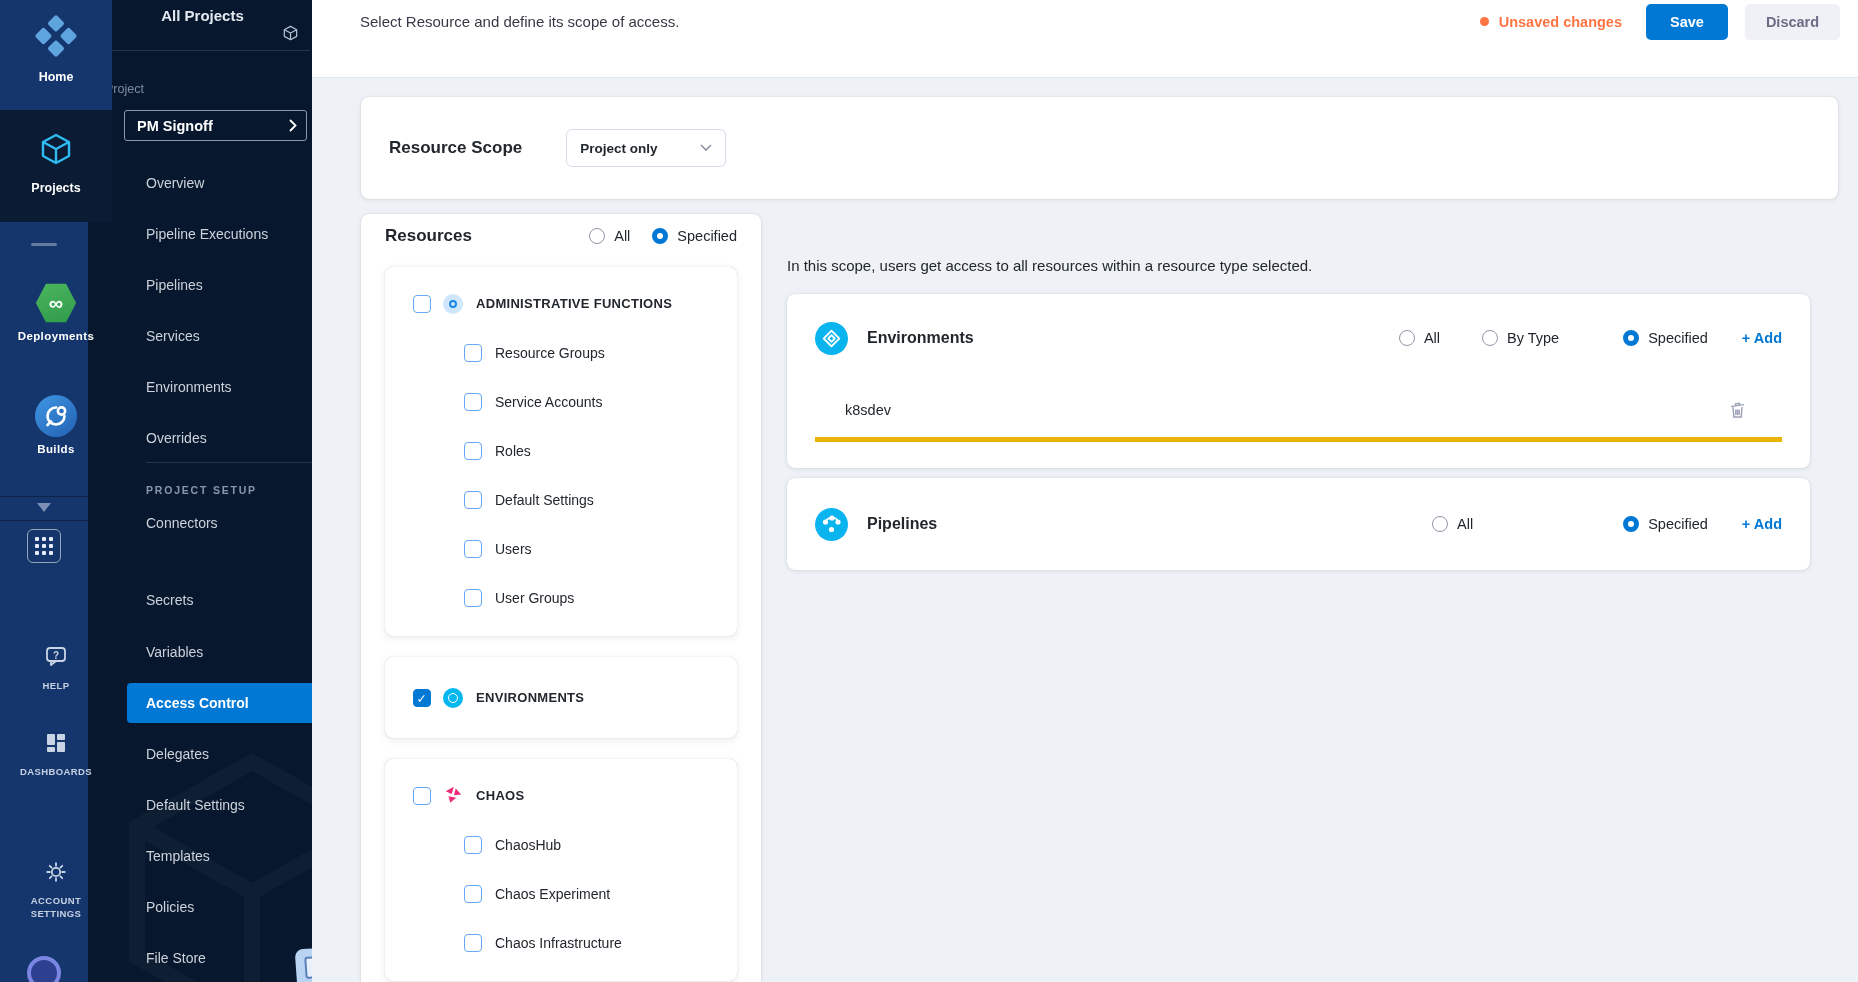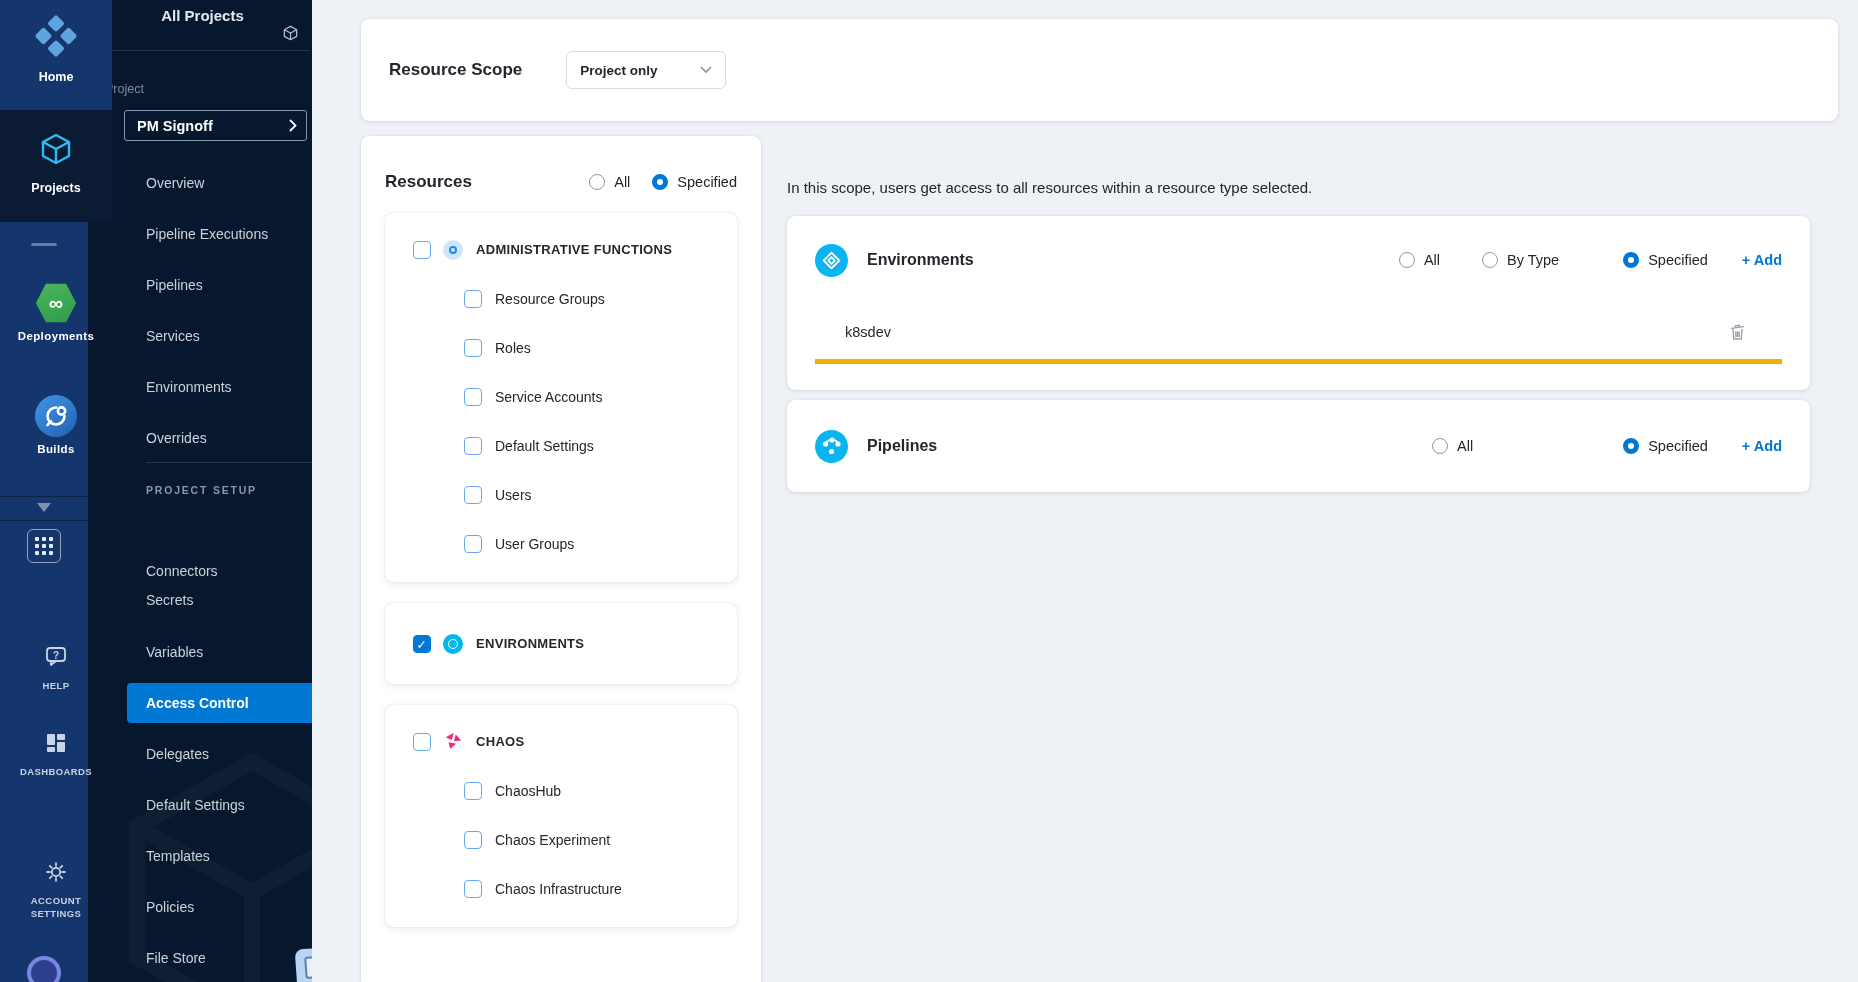--- a/index.html
+++ b/index.html
@@ -55,21 +55,21 @@
 
   .content { flex:1; min-height:0; padding:19px 20px 0 49px; display:flex; flex-direction:column; }
   .card { background:#fff; border-radius:8px; box-shadow:0 0 1px rgba(40,41,61,.2), 0 1px 4px rgba(96,97,112,.14); }
   .scope-card { height:102px; display:flex; align-items:center; padding:0 28px; margin-bottom:15px; flex:none; }
   .scope-title { font-size:17px; font-weight:700; }
   .dropdown { margin-left:44px; width:160px; height:38px; border:1px solid #d9dae6; border-radius:6px; display:flex; align-items:center; padding:0 13px; cursor:pointer; background:#fff; }
   .dropdown span { font-size:13.5px; font-weight:600; color:#22272d; flex:1; }
 
   .columns { flex:1; min-height:0; display:flex; }
   .left-panel { width:400px; flex:none; background:#fff; border-radius:8px 8px 0 0; box-shadow:0 0 1px rgba(40,41,61,.2), 0 1px 4px rgba(96,97,112,.14); padding:0 24px; }
-  .res-header { display:flex; align-items:center; padding-top:36px; }
+  .res-header { display:flex; align-items:center; padding-top:12px; }
   .res-title { font-size:17px; font-weight:700; }
   .res-radios { margin-left:auto; display:flex; align-items:center; gap:22px; }
   .radio-opt { display:flex; align-items:flex-end; gap:9px; cursor:pointer; }
   .radio { width:16px; height:16px; border-radius:50%; border:1.5px solid #9297a6; background:#fff; flex:none; }
   .radio.sel { border:5px solid #0278d5; }
   .radio-lbl { font-size:14.5px; color:#22272d; }
 
   .group-card { border-radius:8px; box-shadow:0 0 1px rgba(40,41,61,.26), 0 2px 7px rgba(96,97,112,.13); padding:12px 10px 14px 28px; margin-top:21px; background:#fff; }
   .g-row { display:flex; align-items:center; height:49px; }
   .g-row.child { margin-left:51px; }
@@ -229,35 +229,44 @@
   <div class="menu-item" style="top:163px">Overview</div>
   <div class="menu-item" style="top:214px">Pipeline Executions</div>
   <div class="menu-item" style="top:265px">Pipelines</div>
   <div class="menu-item" style="top:316px">Services</div>
   <div class="menu-item" style="top:367px">Environments</div>
   <div class="menu-item" style="top:418px">Overrides</div>
 
   <div class="sb-div2"></div>
   <div class="sec-title">PROJECT SETUP</div>
 
-  <div class="menu-item" style="top:551px">Connectors</div>
+  <div class="menu-item" style="top:503px">Connectors</div>
   <div class="menu-item" style="top:580px">Secrets</div>
   <div class="menu-item" style="top:632px">Variables</div>
   <div class="active-bar">Access Control</div>
   <div class="menu-item" style="top:734px">Delegates</div>
   <div class="menu-item" style="top:785px">Default Settings</div>
   <div class="menu-item" style="top:836px">Templates</div>
   <div class="menu-item" style="top:887px">Policies</div>
   <div class="menu-item" style="top:938px">File Store</div>
 
   <div class="corner-illu"></div>
 </div>
 
 <div class="main">
 
+  <div class="topbar">
+    <span class="topbar-title">Select Resource and define its scope of access.</span>
+    <span class="unsaved">
+      <span class="dot"></span>
+      <span>Unsaved changes</span>
+    </span>
+    <button class="btn-save">Save</button>
+    <button class="btn-discard">Discard</button>
+  </div>
 
   <div class="content">
 
     <div class="card scope-card">
       <span class="scope-title">Resource Scope</span>
       <div class="dropdown">
         <span>Project only</span>
         <svg width="12" height="8" viewBox="0 0 12 8" fill="none" stroke="#8f95a3" stroke-width="1.7" stroke-linecap="round">
           <path d="M1.5 1.5 L6 6 L10.5 1.5"></path>
         </svg>
@@ -288,25 +297,25 @@
                 <i></i>
               </span>
             <span class="g-name">ADMINISTRATIVE FUNCTIONS</span>
           </div>
           <div class="g-row child">
             <span class="cb"></span>
             <span class="c-name">Resource Groups</span>
           </div>
           <div class="g-row child">
             <span class="cb"></span>
+            <span class="c-name">Service Accounts</span>
+          </div>
+          <div class="g-row child">
+            <span class="cb"></span>
             <span class="c-name">Roles</span>
-          </div>
-          <div class="g-row child">
-            <span class="cb"></span>
-            <span class="c-name">Service Accounts</span>
           </div>
           <div class="g-row child">
             <span class="cb"></span>
             <span class="c-name">Default Settings</span>
           </div>
           <div class="g-row child">
             <span class="cb"></span>
             <span class="c-name">Users</span>
           </div>
           <div class="g-row child">

